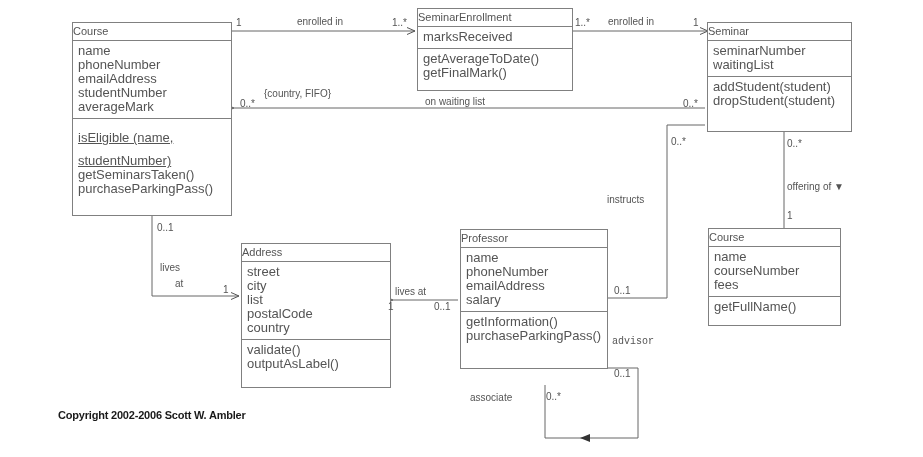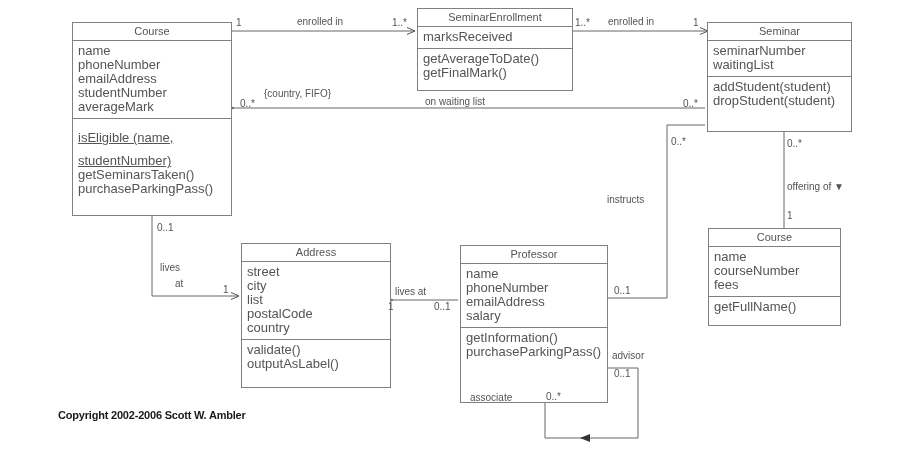--- a/index.html
+++ b/index.html
@@ -22,21 +22,20 @@
     width: 923px;
     height: 457px;
   }
   .uml-box {
     position: absolute;
     background: #ffffff;
     border: 1px solid #808080;
     box-sizing: border-box;
   }
   .uml-title {
-    text-align: center;
     font-size: 11px;
     color: #545454;
     padding: 2px 0 3px 0;
     border-bottom: 1px solid #808080;
     line-height: 12px;
     white-space: nowrap;
   }
   .uml-compartment {
     padding: 3px 5px 4px 5px;
     border-bottom: 1px solid #808080;
@@ -171,21 +170,21 @@
       <div class="uml-line">list</div>
       <div class="uml-line">postalCode</div>
       <div class="uml-line">country</div>
     </div>
     <div class="uml-compartment last">
       <div class="uml-line">validate()</div>
       <div class="uml-line">outputAsLabel()</div>
     </div>
   </div>
 
-  <div class="uml-box" style="left:460px; top:245px; width:148px; height:158px;">
+  <div class="uml-box" style="left:460px; top:229px; width:148px; height:140px;">
     <div class="uml-title">Professor</div>
     <div class="uml-compartment">
       <div class="uml-line">name</div>
       <div class="uml-line">phoneNumber</div>
       <div class="uml-line">emailAddress</div>
       <div class="uml-line">salary</div>
     </div>
     <div class="uml-compartment last">
       <div class="uml-line">getInformation()</div>
       <div class="uml-line">purchaseParkingPass()</div>
@@ -218,21 +217,21 @@
 
   <div class="edge-label mult" style="left:157px; top:222px;">0..1</div>
   <div class="edge-label" style="left:160px; top:262px;">lives</div>
   <div class="edge-label" style="left:175px; top:278px;">at</div>
   <div class="edge-label mult" style="left:223px; top:284px;">1</div>
 
   <div class="edge-label" style="left:395px; top:286px;">lives at</div>
   <div class="edge-label mult" style="left:388px; top:301px;">1</div>
   <div class="edge-label mult" style="left:434px; top:301px;">0..1</div>
 
-  <div class="edge-label" style="left:612px; top:350px;">advisor</div>
+  <div class="edge-label" style="left:612px; top:336px;font-family:Liberation Mono, monospace;">advisor</div>
   <div class="edge-label mult" style="left:614px; top:368px;">0..1</div>
   <div class="edge-label" style="left:470px; top:392px;">associate</div>
   <div class="edge-label mult" style="left:546px; top:391px;">0..*</div>
   <div class="edge-label" style="left:590px; top:432px;margin-top:41px;">mentors</div>
 
   <div class="copyright" style="left:58px; top:409px;">Copyright 2002-2006 Scott W. Ambler</div>
 
 </div>
 
 </body></html>

